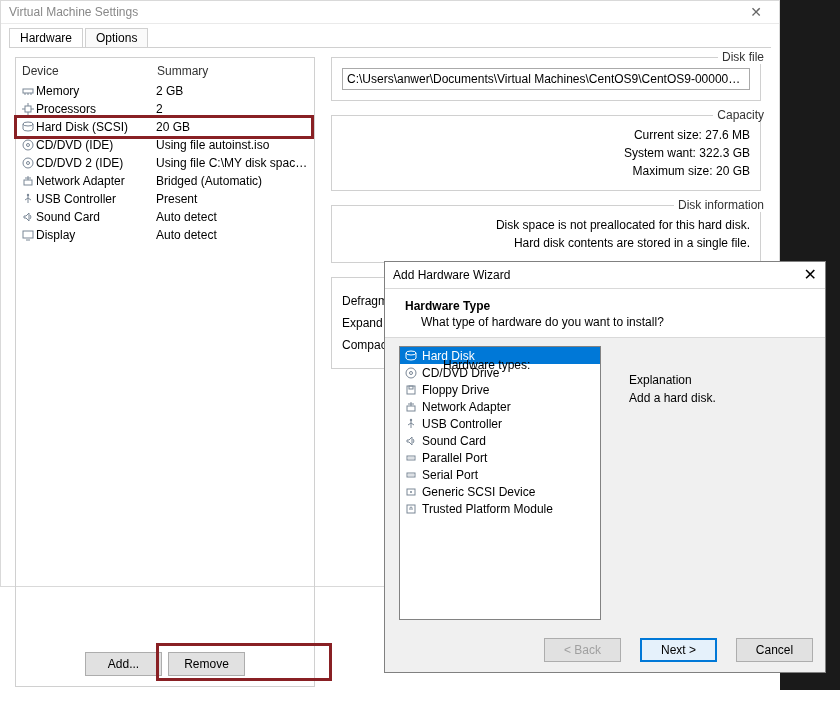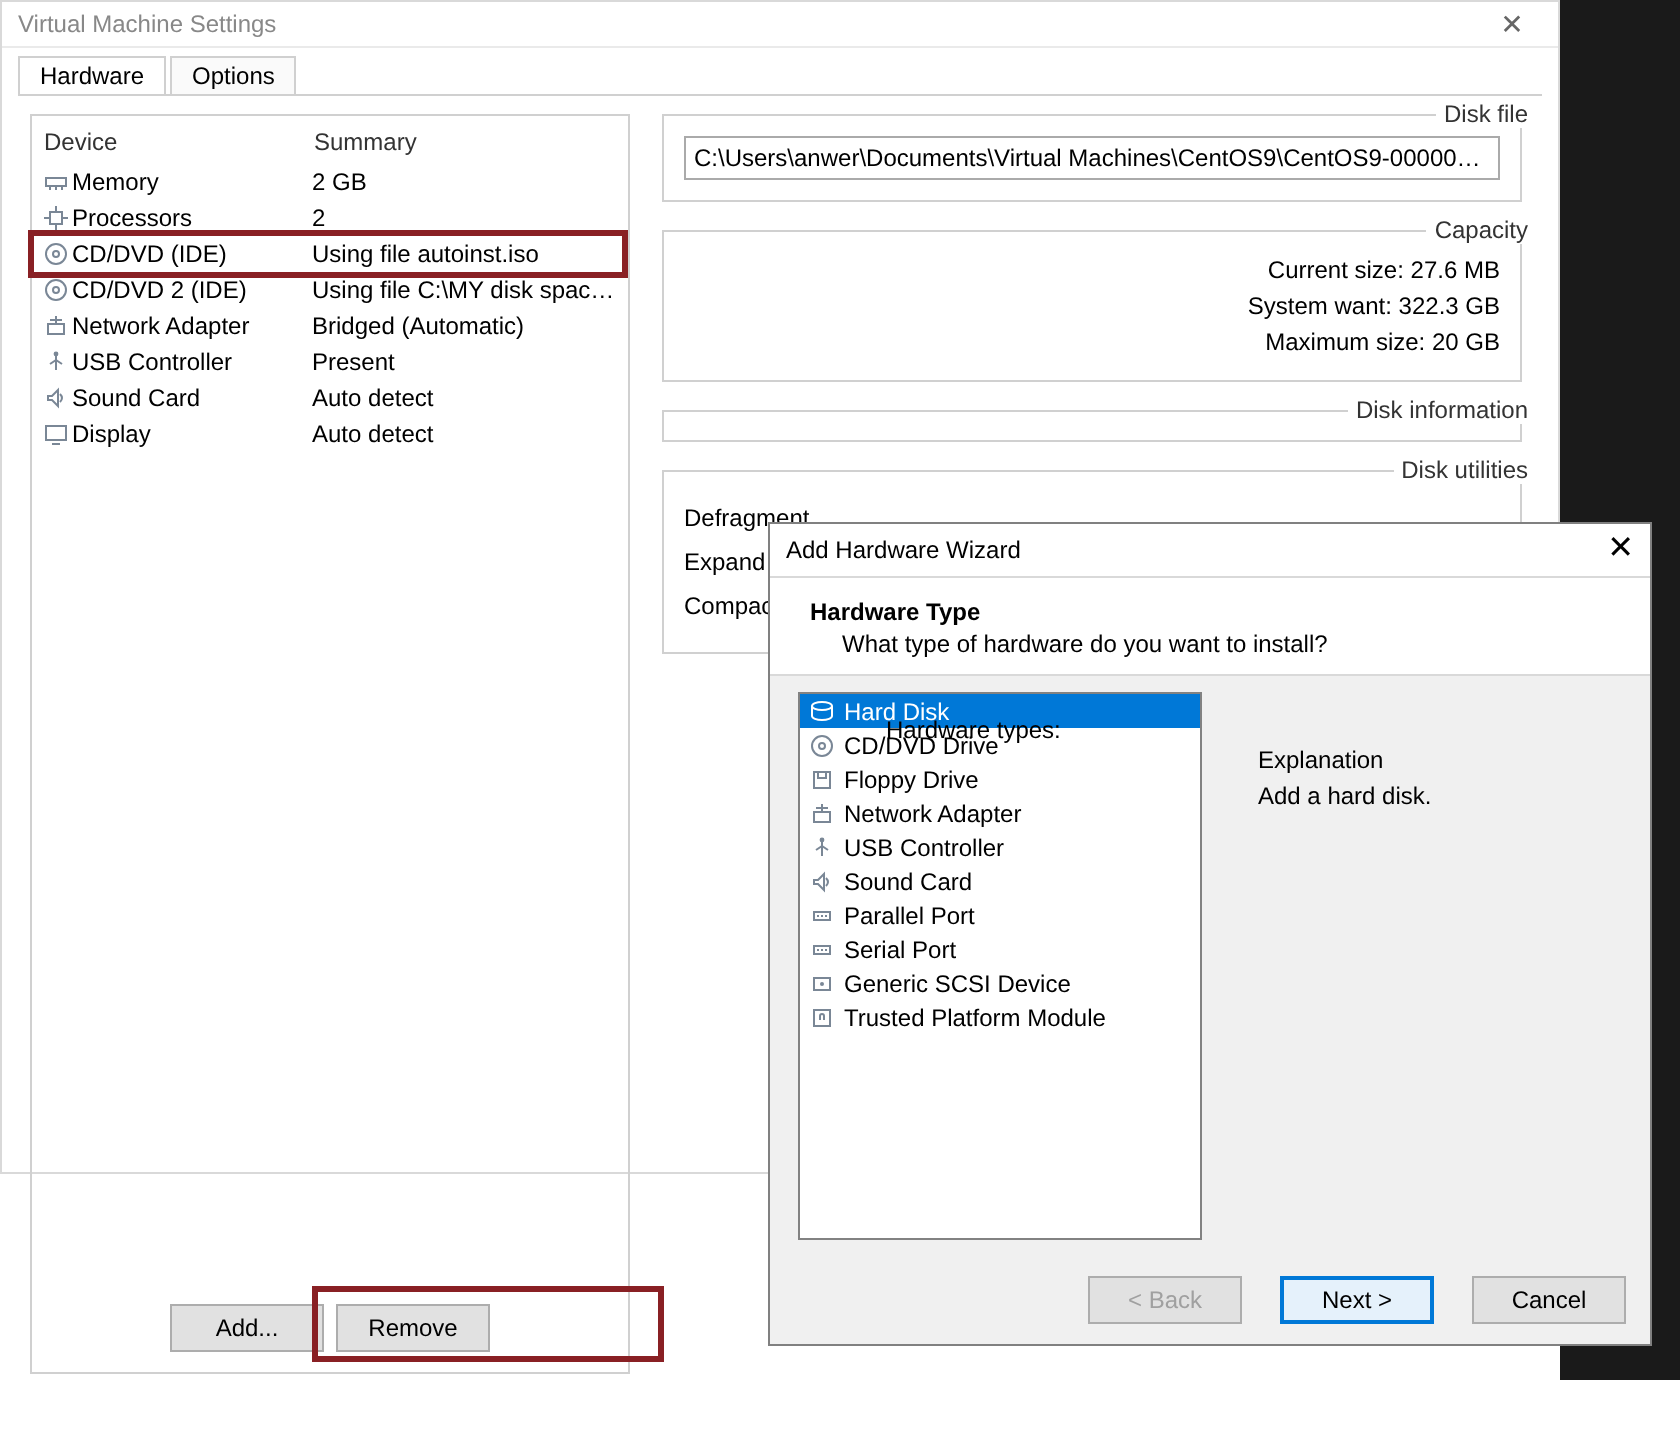--- a/index.html
+++ b/index.html
@@ -101,20 +101,30 @@
                 <line x1="0" y1="6" x2="3" y2="6" stroke="#7a8796"></line>
                 <line x1="9" y1="6" x2="12" y2="6" stroke="#7a8796"></line>
               </svg>
             </span>
             <span class="devName">Processors</span>
             <span class="devSum">2</span>
           </div>
           <div class="devRow">
             <span class="devIcon">
               <svg viewBox="0 0 12 12">
+                <ellipse cx="6" cy="3" rx="5" ry="2" fill="none" stroke="#7a8796"></ellipse>
+                <path d="M1 3 V8 A5 2 0 0 0 11 8 V3" fill="none" stroke="#7a8796"></path>
+              </svg>
+            </span>
+            <span class="devName">Hard Disk (SCSI)</span>
+            <span class="devSum">20 GB</span>
+          </div>
+          <div class="devRow">
+            <span class="devIcon">
+              <svg viewBox="0 0 12 12">
                 <circle cx="6" cy="6" r="5" fill="none" stroke="#7a8796"></circle>
                 <circle cx="6" cy="6" r="1.5" fill="none" stroke="#7a8796"></circle>
               </svg>
             </span>
             <span class="devName">CD/DVD (IDE)</span>
             <span class="devSum">Using file autoinst.iso</span>
           </div>
           <div class="devRow">
             <span class="devIcon">
               <svg viewBox="0 0 12 12">
@@ -185,20 +195,24 @@
       <div class="group">
         <span class="legend">Capacity</span>
         <div class="body">
           <div><span>Current size:</span> <span>27.6 MB</span></div>
           <div><span>System want:</span> <span>322.3 GB</span></div>
           <div><span>Maximum size:</span> <span>20 GB</span></div>
         </div>
       </div>
       <div class="group">
         <span class="legend">Disk information</span>
+        <div class="body">
+          <div>Disk space is not preallocated for this hard disk.</div>
+          <div>Hard disk contents are stored in a single file.</div>
+        </div>
       </div>
       <div class="group">
         <span class="legend">Disk utilities</span>
         <div class="body">
           <div class="utilRow">
               <span>Defragment</span>
             </div>
           <div class="utilRow">
               <span>Expand disk</span>
             </div>

